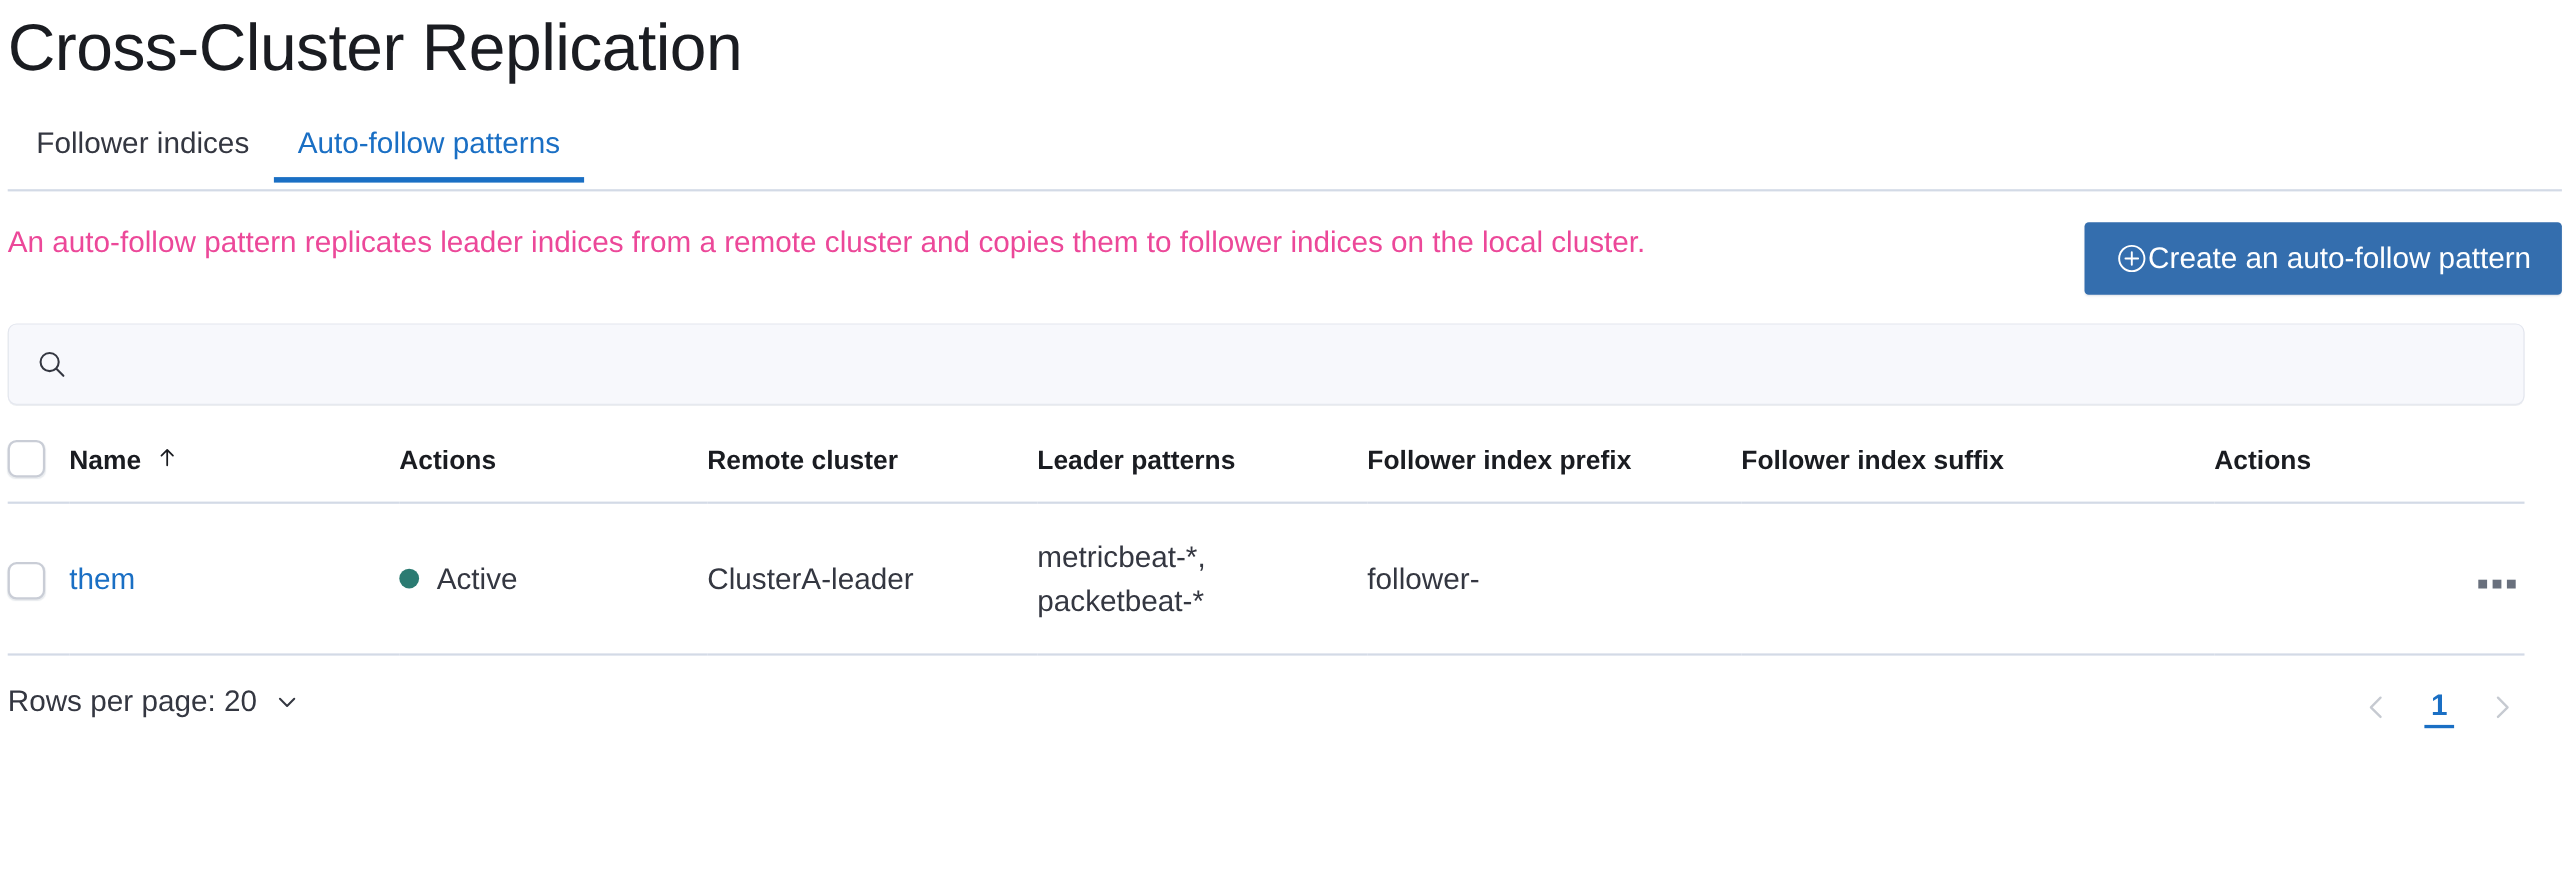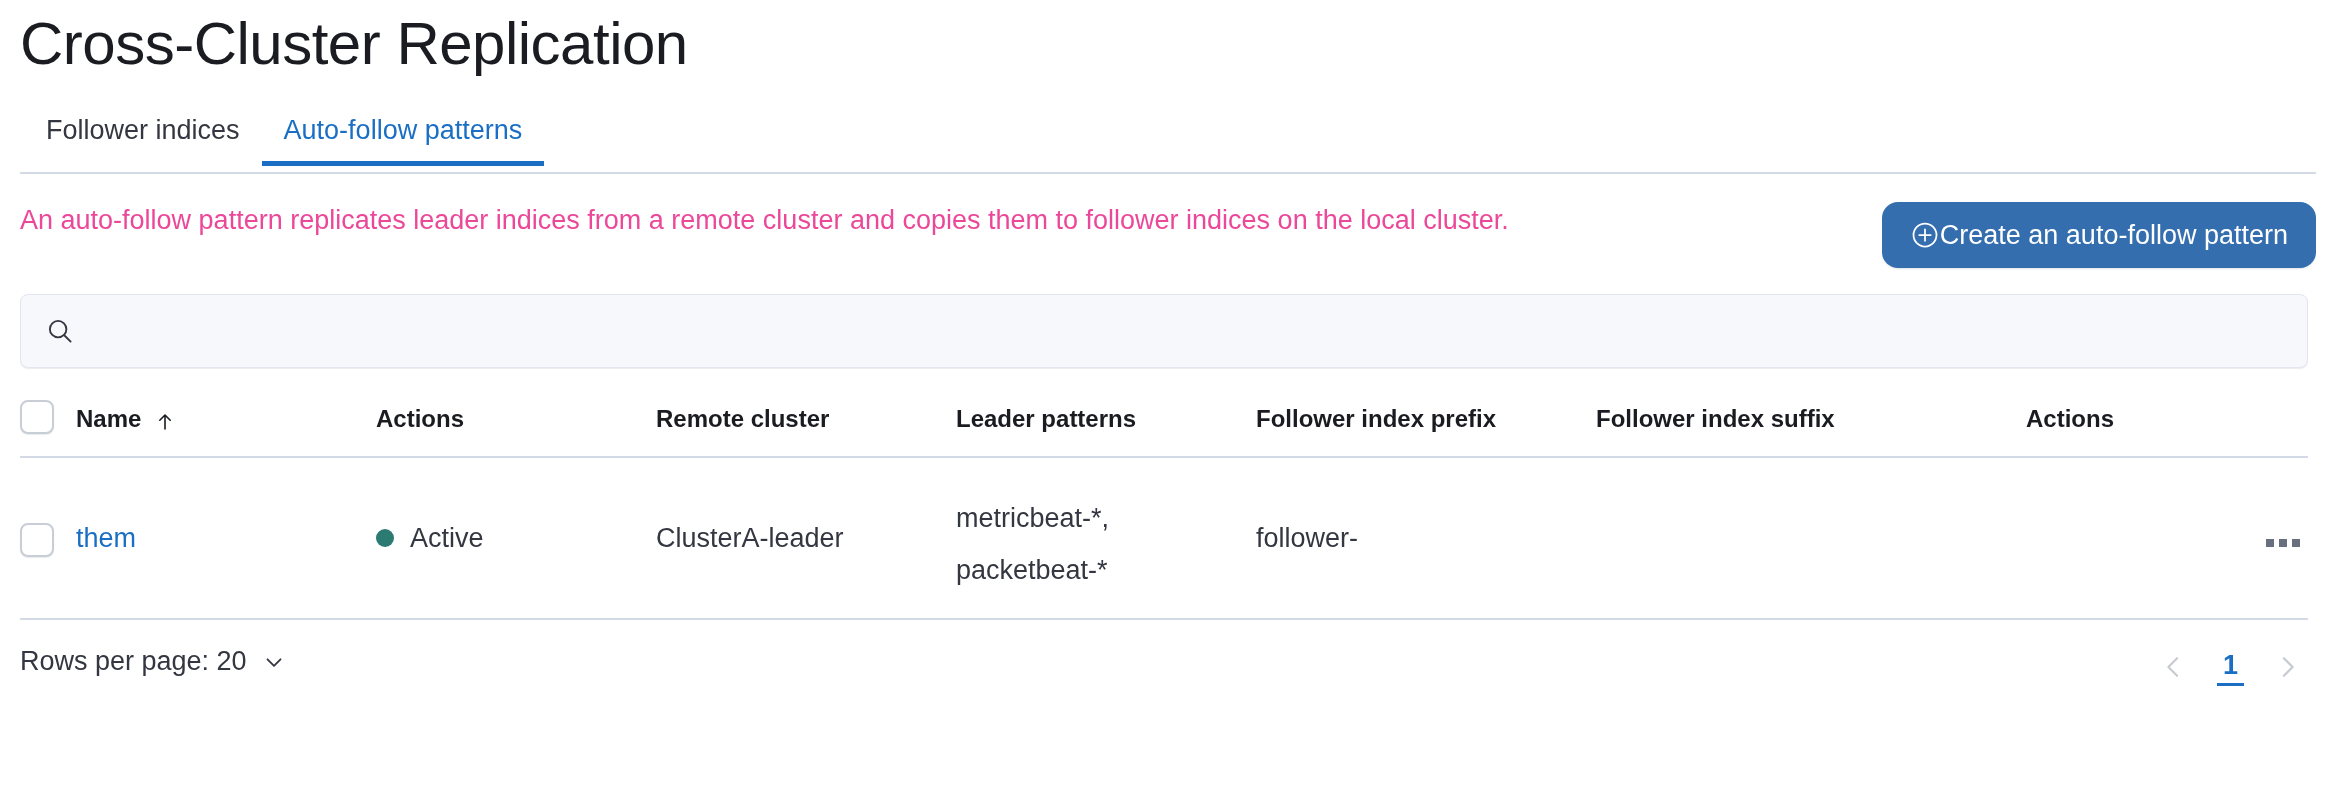--- a/index.html
+++ b/index.html
@@ -11,21 +11,21 @@
     background: #ffffff;
     font-family: "Liberation Sans", sans-serif;
     color: #343741;
     -webkit-font-smoothing: antialiased;
   }
 
   .page {
     position: relative;
     width: 2336px;
     height: 800px;
-    padding: 0 20px;
+    padding: 0 7px;
     overflow: hidden;
   }
 
   
   .page-title {
     font-size: 60px;
     line-height: 72px;
     font-weight: 300;
     color: #1a1c21;
     letter-spacing: -0.5px;
@@ -78,21 +78,21 @@
     max-width: 1690px;
     font-weight: 400;
   }
   .create-btn {
     flex: 0 0 auto;
     display: inline-flex;
     align-items: center;
     background: #346eae;
     color: #ffffff;
     border: none;
-    border-radius: 16px;
+    border-radius: 4px;
     padding: 17px 28px;
     font-size: 27px;
     line-height: 32px;
     font-weight: 500;
     cursor: pointer;
     font-family: inherit;
     box-shadow: 0 2px 2px -1px rgba(152,162,179,0.3);
     white-space: nowrap;
     margin-top: 2px;
   }
@@ -174,40 +174,40 @@
     border-radius: 8px;
     background: #fff;
     display: inline-block;
     vertical-align: middle;
     cursor: pointer;
     box-shadow: 0 1px 1px rgba(152,162,179,0.22);
   }
 
   .name-sort {
     display: inline-flex;
-    align-items: flex-end;
+    align-items: flex-start;
     gap: 12px;
     cursor: pointer;
   }
   .sort-arrow { width: 24px; height: 24px; }
 
   a.name-link {
     color: #1a6fc4;
     text-decoration: none;
     cursor: pointer;
     font-size: 27px;
   }
 
   .status-cell { display: flex; align-items: center; gap: 16px; }
   .status-dot {
     width: 18px; height: 18px; border-radius: 50%;
     background: #2b7b72;
     flex: 0 0 auto;
   }
-  .leader-patterns { line-height: 40px; margin-top: 12px; }
+  .leader-patterns { line-height: 40px; }
 
   .actions-dots {
     display: inline-flex;
     gap: 5px;
     align-items: center;
     cursor: pointer;
     padding: 8px;
   }
   .actions-dots i {
     width: 8px; height: 8px;

